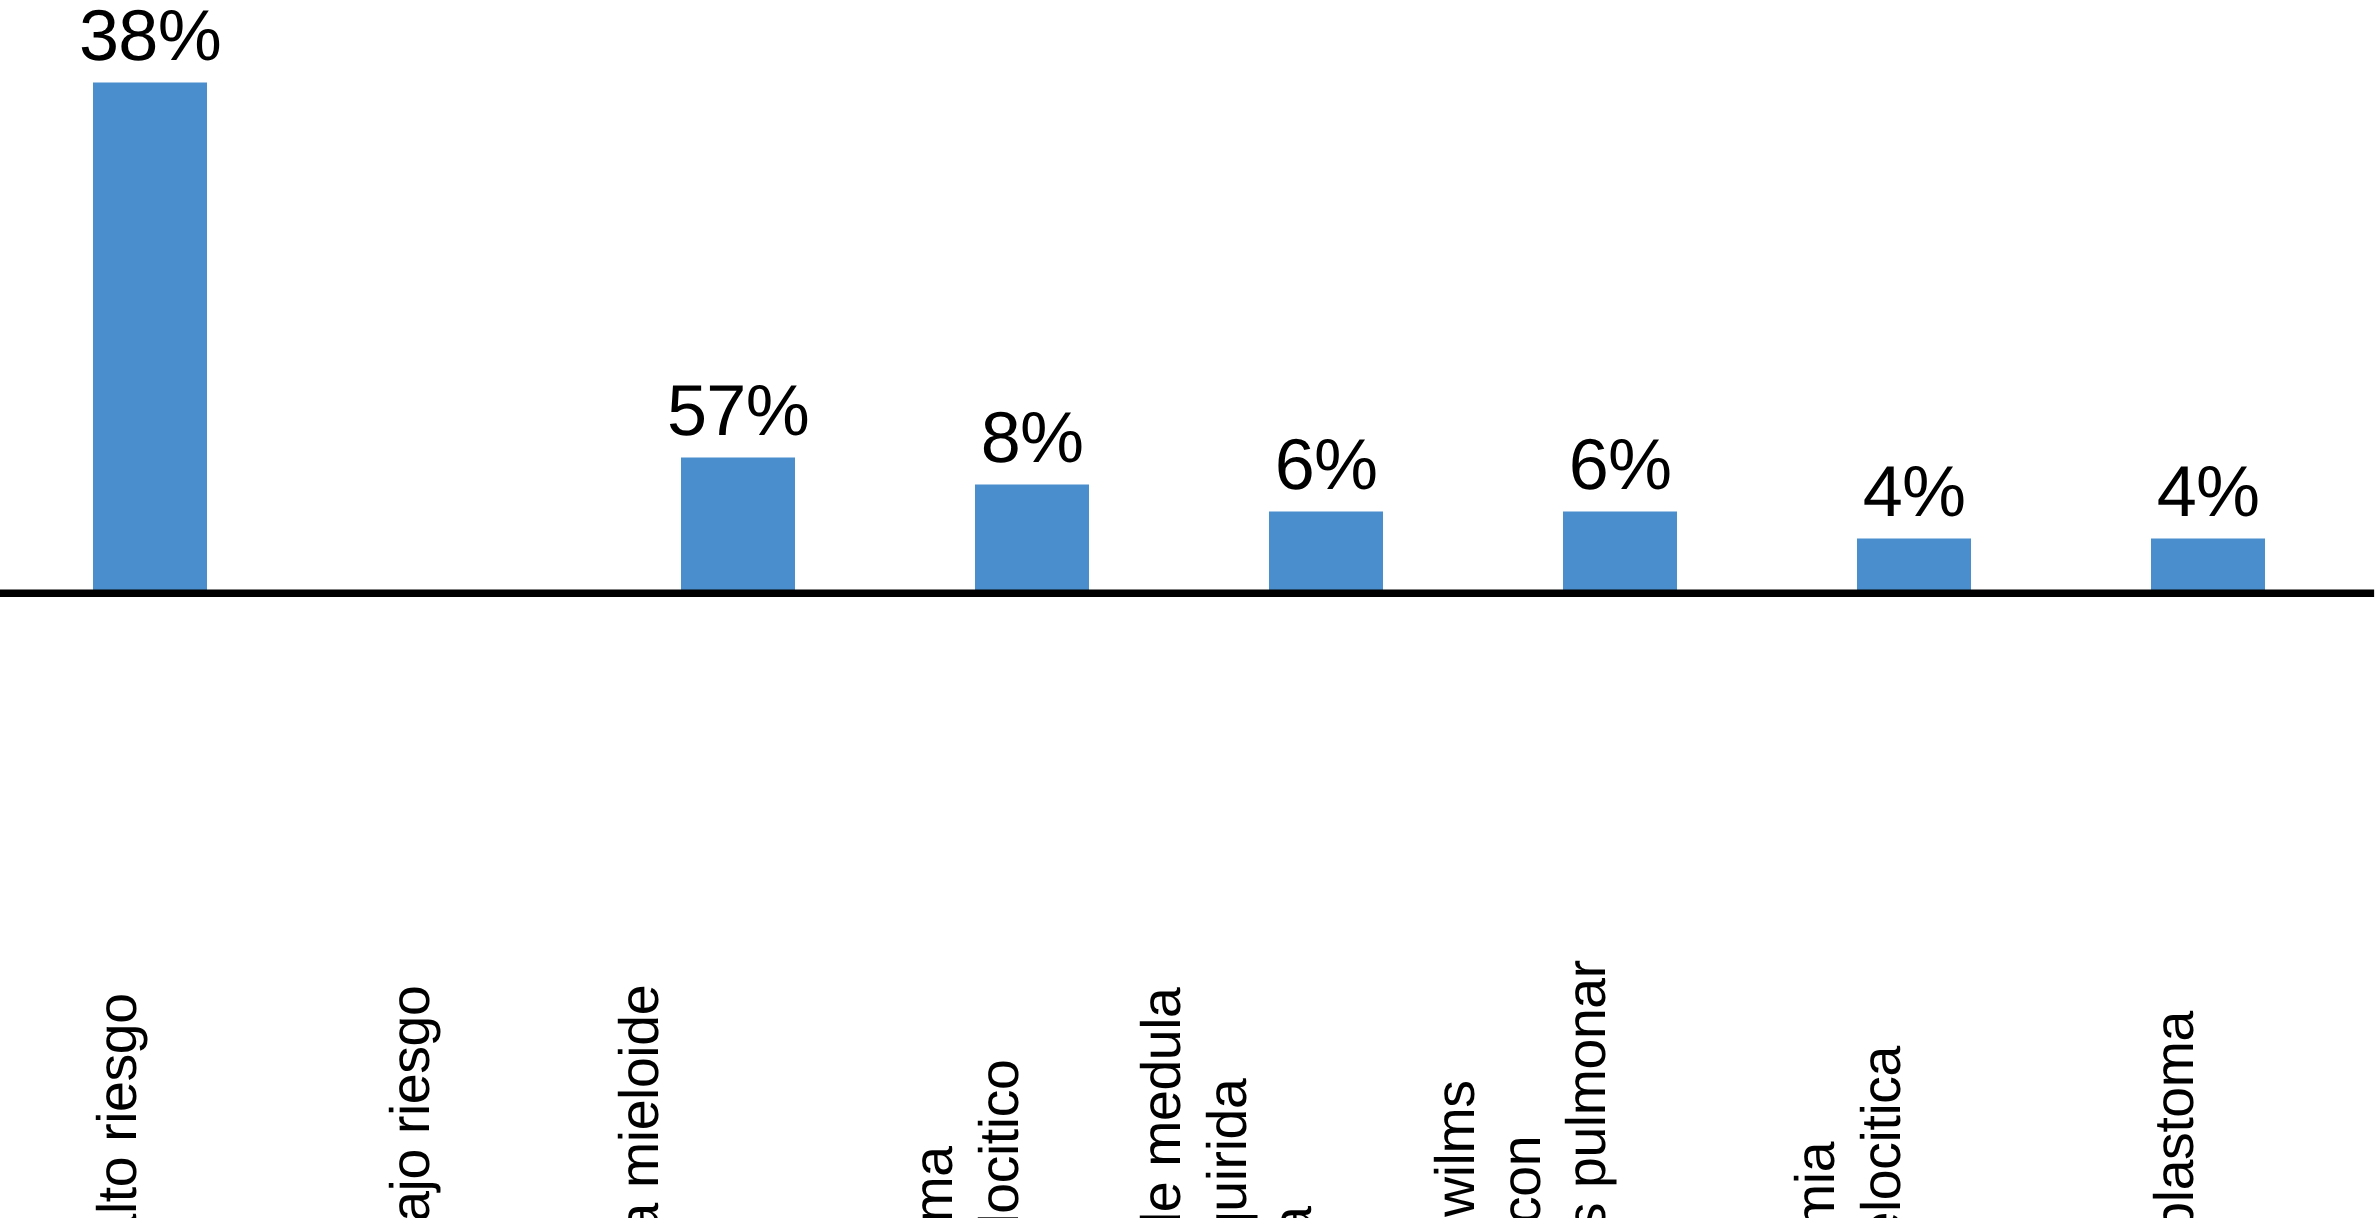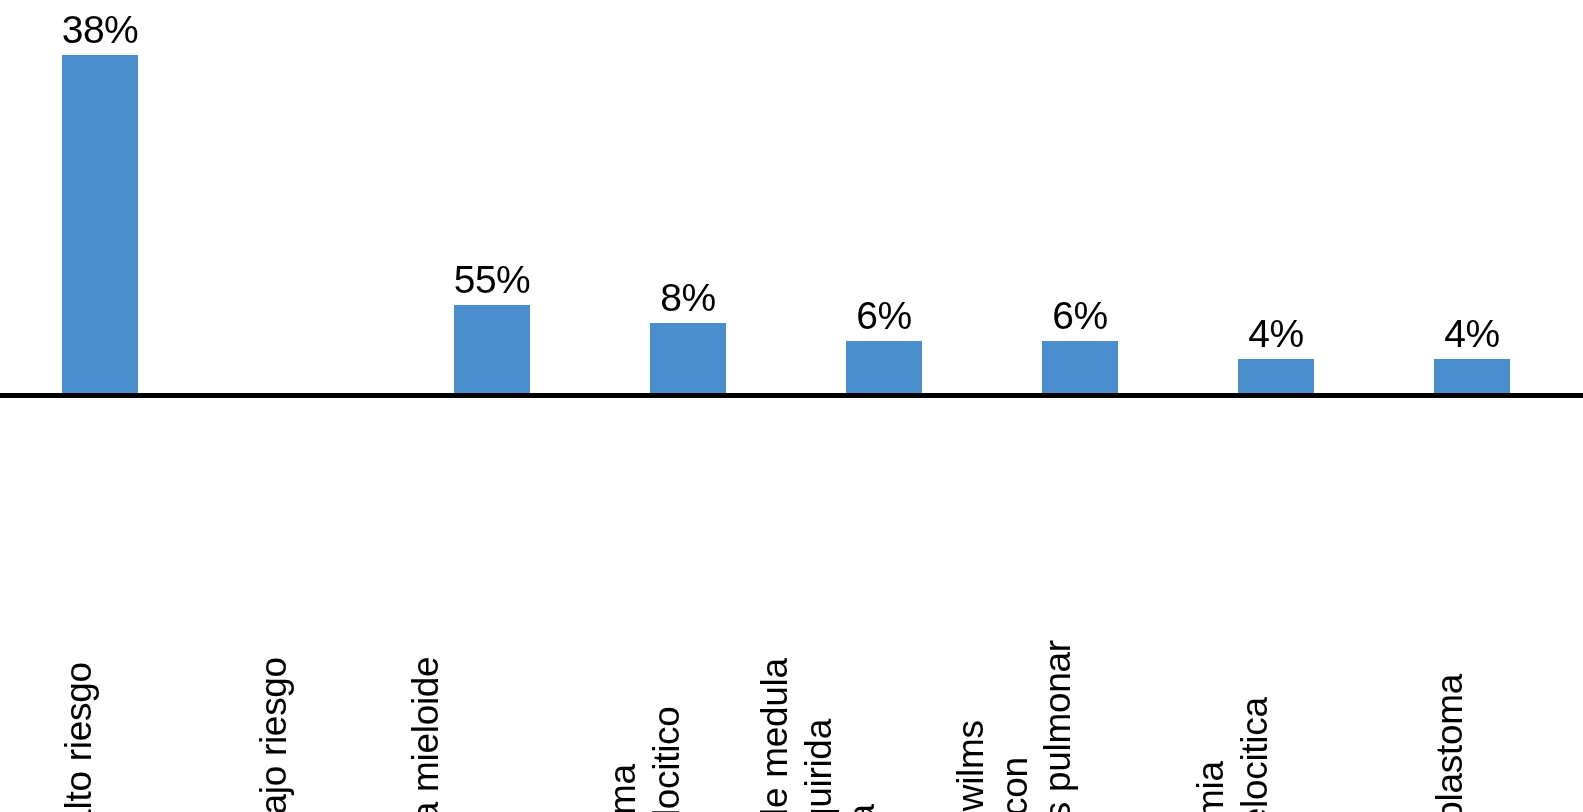--- a/index.html
+++ b/index.html
@@ -51,21 +51,21 @@
     bottom: 0;
     left: 0;
     width: 76px;
     background: #4a8ecd;
   }
   .bar-value {
     position: absolute;
     left: 50%;
     transform: translateX(-50%);
     white-space: nowrap;
-    font-size: 39px;
+    font-size: 48px;
     line-height: 1;
     color: #000000;
     letter-spacing: -0.5px;
   }
 
   
   .labels-area {
     position: absolute;
     left: 0;
     top: 398px;
@@ -100,21 +100,21 @@
 <div id="chart-root">
 
   <div class="plot-area">
 
   <div class="bar-column" style="left: 62px; height: 395px;">
         <div class="bar" title="LLA de alto riesgo 38%" style="height: 340px; background: rgb(74, 142, 205);"></div>
         <div class="bar-value" style="bottom: 346px;">38%</div>
       </div>
       <div class="bar-column" style="left: 454px; height: 395px;">
         <div class="bar" title="Leucemia mieloide aguda 10%" style="height: 90px; background: rgb(74, 142, 205);"></div>
-        <div class="bar-value" style="bottom: 96px;">55%</div>
+        <div class="bar-value" style="bottom: 96px;">57%</div>
       </div>
       <div class="bar-column" style="left: 650px; height: 395px;">
         <div class="bar" title="Sarcoma granulocitico 8%" style="height: 72px; background: rgb(74, 142, 205);"></div>
         <div class="bar-value" style="bottom: 78px;">8%</div>
       </div>
       <div class="bar-column" style="left: 846px; height: 395px;">
         <div class="bar" title="Aplasia de medula osea adquirida idiopatica 6%" style="height: 54px; background: rgb(74, 142, 205);"></div>
         <div class="bar-value" style="bottom: 60px;">6%</div>
       </div>
       <div class="bar-column" style="left: 1042px; height: 395px;">

